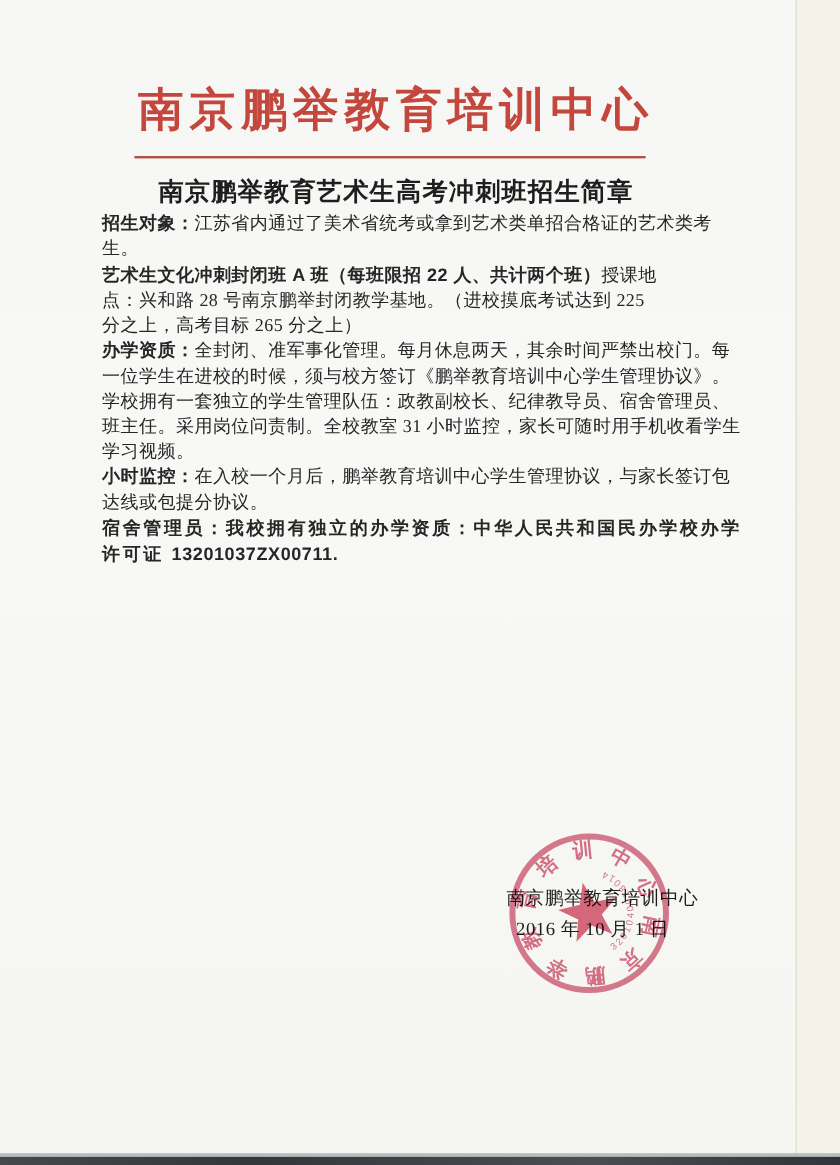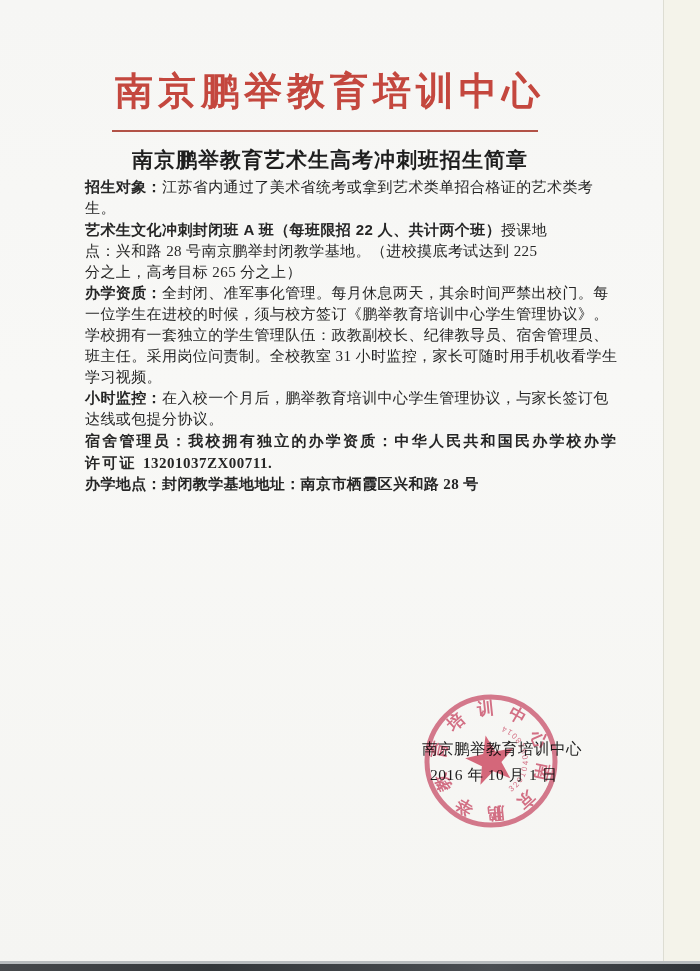--- a/index.html
+++ b/index.html
@@ -29,21 +29,21 @@
   .body-text{position:absolute;top:177px;left:85px;width:537px;font-size:15px;line-height:21px;letter-spacing:0.4px;}
   .body-text p{margin:0;}
   .label{font-family:Liberation Serif, serif;font-weight:bold;margin-top:24px;}
   b.seg{font-family:"Liberation Sans","DejaVu Sans",sans-serif;font-weight:bold;}
   .p-mode{margin-top:6px;padding-left:78px;text-indent:-78px;}
   .p-class{margin-left:70px;width:467px;}
   .p-class-a{margin-top:8px;}
   .p-class-b{margin-top:14px;}
   .p-mgmt{margin-top:14px;}
   .p-license{letter-spacing:2.2px;font-family:"Liberation Sans","DejaVu Sans",sans-serif;font-weight:bold;}
-  .license-num{font-family:Liberation Serif, serif;font-weight:bold;letter-spacing:0.5px;}
+  .license-num{font-family:Liberation Sans, sans-serif;font-weight:bold;letter-spacing:0.5px;}
   .signature{position:absolute;top:736px;left:422px;font-size:15.5px;line-height:26px;color:#1c1c1c;letter-spacing:0.5px;}
   .signature .sig-date{margin-left:8px;}
   .stamp{position:absolute;left:416px;top:686px;width:150px;height:150px;mix-blend-mode:multiply;opacity:0.88;}
   .stamp .ring{fill:none;stroke:#d66a82;stroke-width:5;}
   .stamp .ringchar{fill:#d55f7a;font-size:17px;font-weight:bold;text-anchor:middle;dominant-baseline:middle;
     font-family:"Liberation Serif","DejaVu Serif",serif;}
   .stamp .serial{fill:#d8688083;fill:#d86880;font-size:8px;letter-spacing:2px;font-family:"Liberation Sans","DejaVu Sans",sans-serif;}
   .stamp .star{fill:#d8566e;}
 </style>
 </head>
@@ -60,21 +60,20 @@
 
 
 
     <p class="p-class p-class-a"><b class="seg">艺术生文化冲刺封闭班 A 班（每班限招 22 人、共计两个班）</b><span>授课地点：兴和路 28 号南京鹏举封闭教学基地。（进校摸底考试达到 225 分之上，高考目标 265 分之上）</span></p>
 
 
     <p class="p-mgmt"><span class="label">办学资质：</span><span>全封闭、准军事化管理。每月休息两天，其余时间严禁出校门。每一位学生在进校的时候，须与校方签订《鹏举教育培训中心学生管理协议》。学校拥有一套独立的学生管理队伍：政教副校长、纪律教导员、宿舍管理员、班主任。采用岗位问责制。全校教室 31 小时监控，家长可随时用手机收看学生学习视频。</span><br><span class="label">小时监控：</span><span>在入校一个月后，鹏举教育培训中心学生管理协议，与家长签订包达线或包提分协议。</span></p>
 
     <p class="p-license"><span class="label">宿舍管理员：</span><span>我校拥有独立的办学资质：中华人民共和国民办学校办学许可证 </span><span class="license-num">13201037ZX00711.</span></p>
 
-    <p><span class="label">办学地点：</span><span class="label">封闭教学基地地址：南京市栖霞区兴和路 28 号</span></p>
   </div>
 
   <div class="signature">
     <div>南京鹏举教育培训中心</div>
     <div class="sig-date">2016 年 10 月 1 日</div>
   </div>
 
   <svg class="stamp" viewBox="-75 -75 150 150" xmlns="http://www.w3.org/2000/svg">
     <circle class="ring" r="64"></circle>
     <g>

